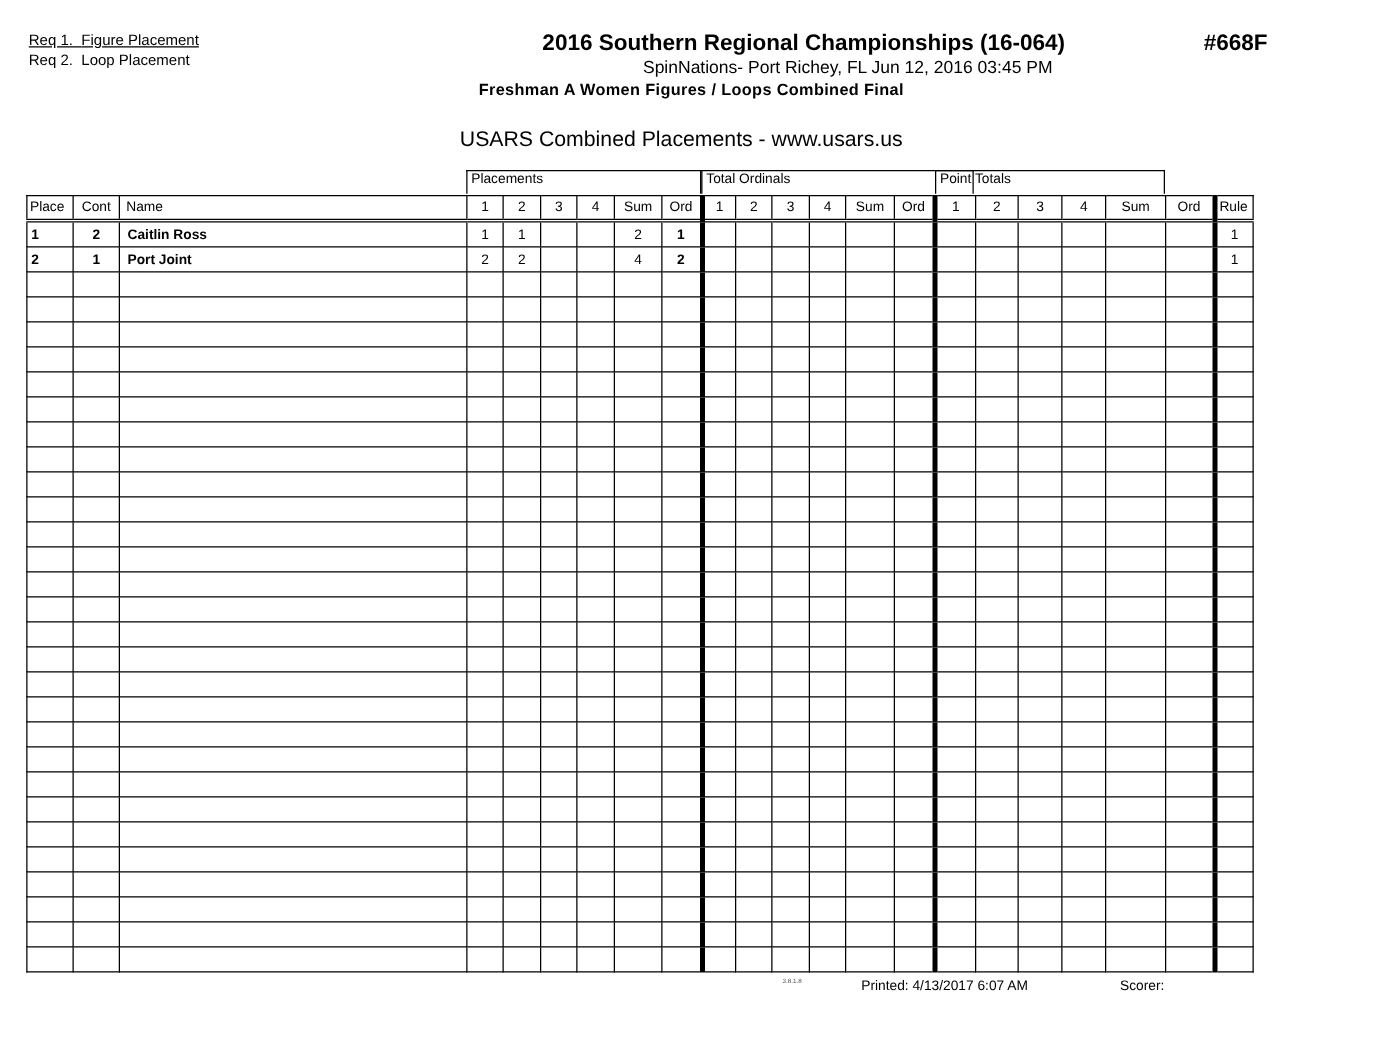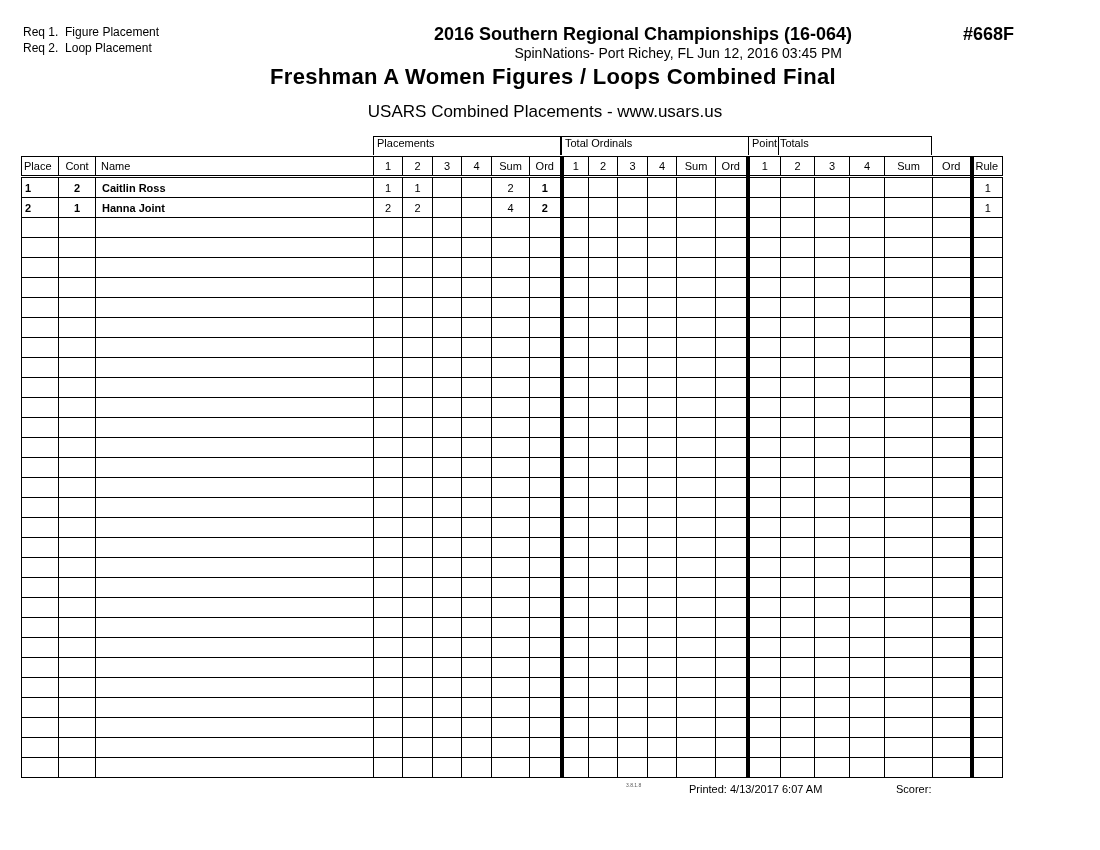--- a/index.html
+++ b/index.html
@@ -2,41 +2,41 @@
 <html><head>
 <meta charset="utf-8">
 <style>
   html, body { margin:0; padding:0; background:#ffffff; }
   body { width:1100px; height:850px; position:relative; overflow:hidden;
          font-family:"Liberation Sans", sans-serif; color:#000; }
   .abs { position:absolute; white-space:nowrap; }
   .req { font-size:12px; line-height:16px; }
   .title { font-size:18px; font-weight:bold; text-align:right; width:600px; left:252px; }
   .sub { font-size:14px; text-align:right; width:600px; left:242px; }
-  .event { font-size:22px; font-weight:bold; text-align:center; width:800px; left:153px; letter-spacing:0.3px; }
+  .event { font-size:13px; font-weight:bold; text-align:center; width:800px; left:153px; letter-spacing:0.3px; }
   .usars { font-size:17px; text-align:center; width:600px; left:245px; }
   .num { font-size:18px; font-weight:bold; }
   table.grid { position:absolute; border-collapse:collapse; table-layout:fixed; }
   table.grid td { border:1px solid #000; padding:0; font-size:11px; height:19px; overflow:hidden; white-space:nowrap; }
   .groupbox { position:absolute; border:1px solid #000; border-bottom:none; font-size:11px; height:19px; line-height:13px; padding-left:3px; box-sizing:border-box; }
   .hdr td { text-align:center; font-size:11.5px; }
   .hdr td.lft { text-align:left; padding-left:2px; }
   tr.hdr td { border-bottom:3px double #000; height:18px; }
   td.c { text-align:center; }
   td.l { text-align:left; padding-left:3px !important; }
   td.name { text-align:left; padding-left:6px !important; font-weight:bold; font-size:13px; }
   td.bold { font-weight:bold; font-size:13px; }
   td.thick { border-right:4px solid #000 !important; }
   .footer { font-size:11px;padding-left:40px; }
   .ver { font-size:5px; color:#555; }
 </style>
 </head>
 <body>
 
-<div class="abs req" style="left:23px;top:24px;">
+<div class="abs req" style="left:23px;top:24px;text-decoration:underline;">
   <span>Req 1.</span>&nbsp;
   <span>Figure Placement</span>
 </div>
 <div class="abs req" style="left:23px;top:40px;">
   <span>Req 2.</span>&nbsp;
   <span>Loop Placement</span>
 </div>
 
 <div class="abs title" style="top:24px;">2016 Southern Regional Championships (16-064)</div>
 <div class="abs sub" style="top:45px;">SpinNations- Port Richey, FL  Jun 12, 2016  03:45 PM</div>
@@ -120,21 +120,21 @@
         <td class="c"></td>
         <td class="c"></td>
         <td class="c"></td>
         <td class="c"></td>
         <td class="c thick"></td>
         <td class="c">1</td>
       </tr>
       <tr>
         <td class="c l bold">2</td>
         <td class="c bold">1</td>
-        <td class="name">Hanna Joint</td>
+        <td class="name">Port Joint</td>
         <td class="c">2</td>
         <td class="c">2</td>
         <td class="c"></td>
         <td class="c"></td>
         <td class="c">4</td>
         <td class="c bold thick">2</td>
         <td class="c"></td>
         <td class="c"></td>
         <td class="c"></td>
         <td class="c"></td>

